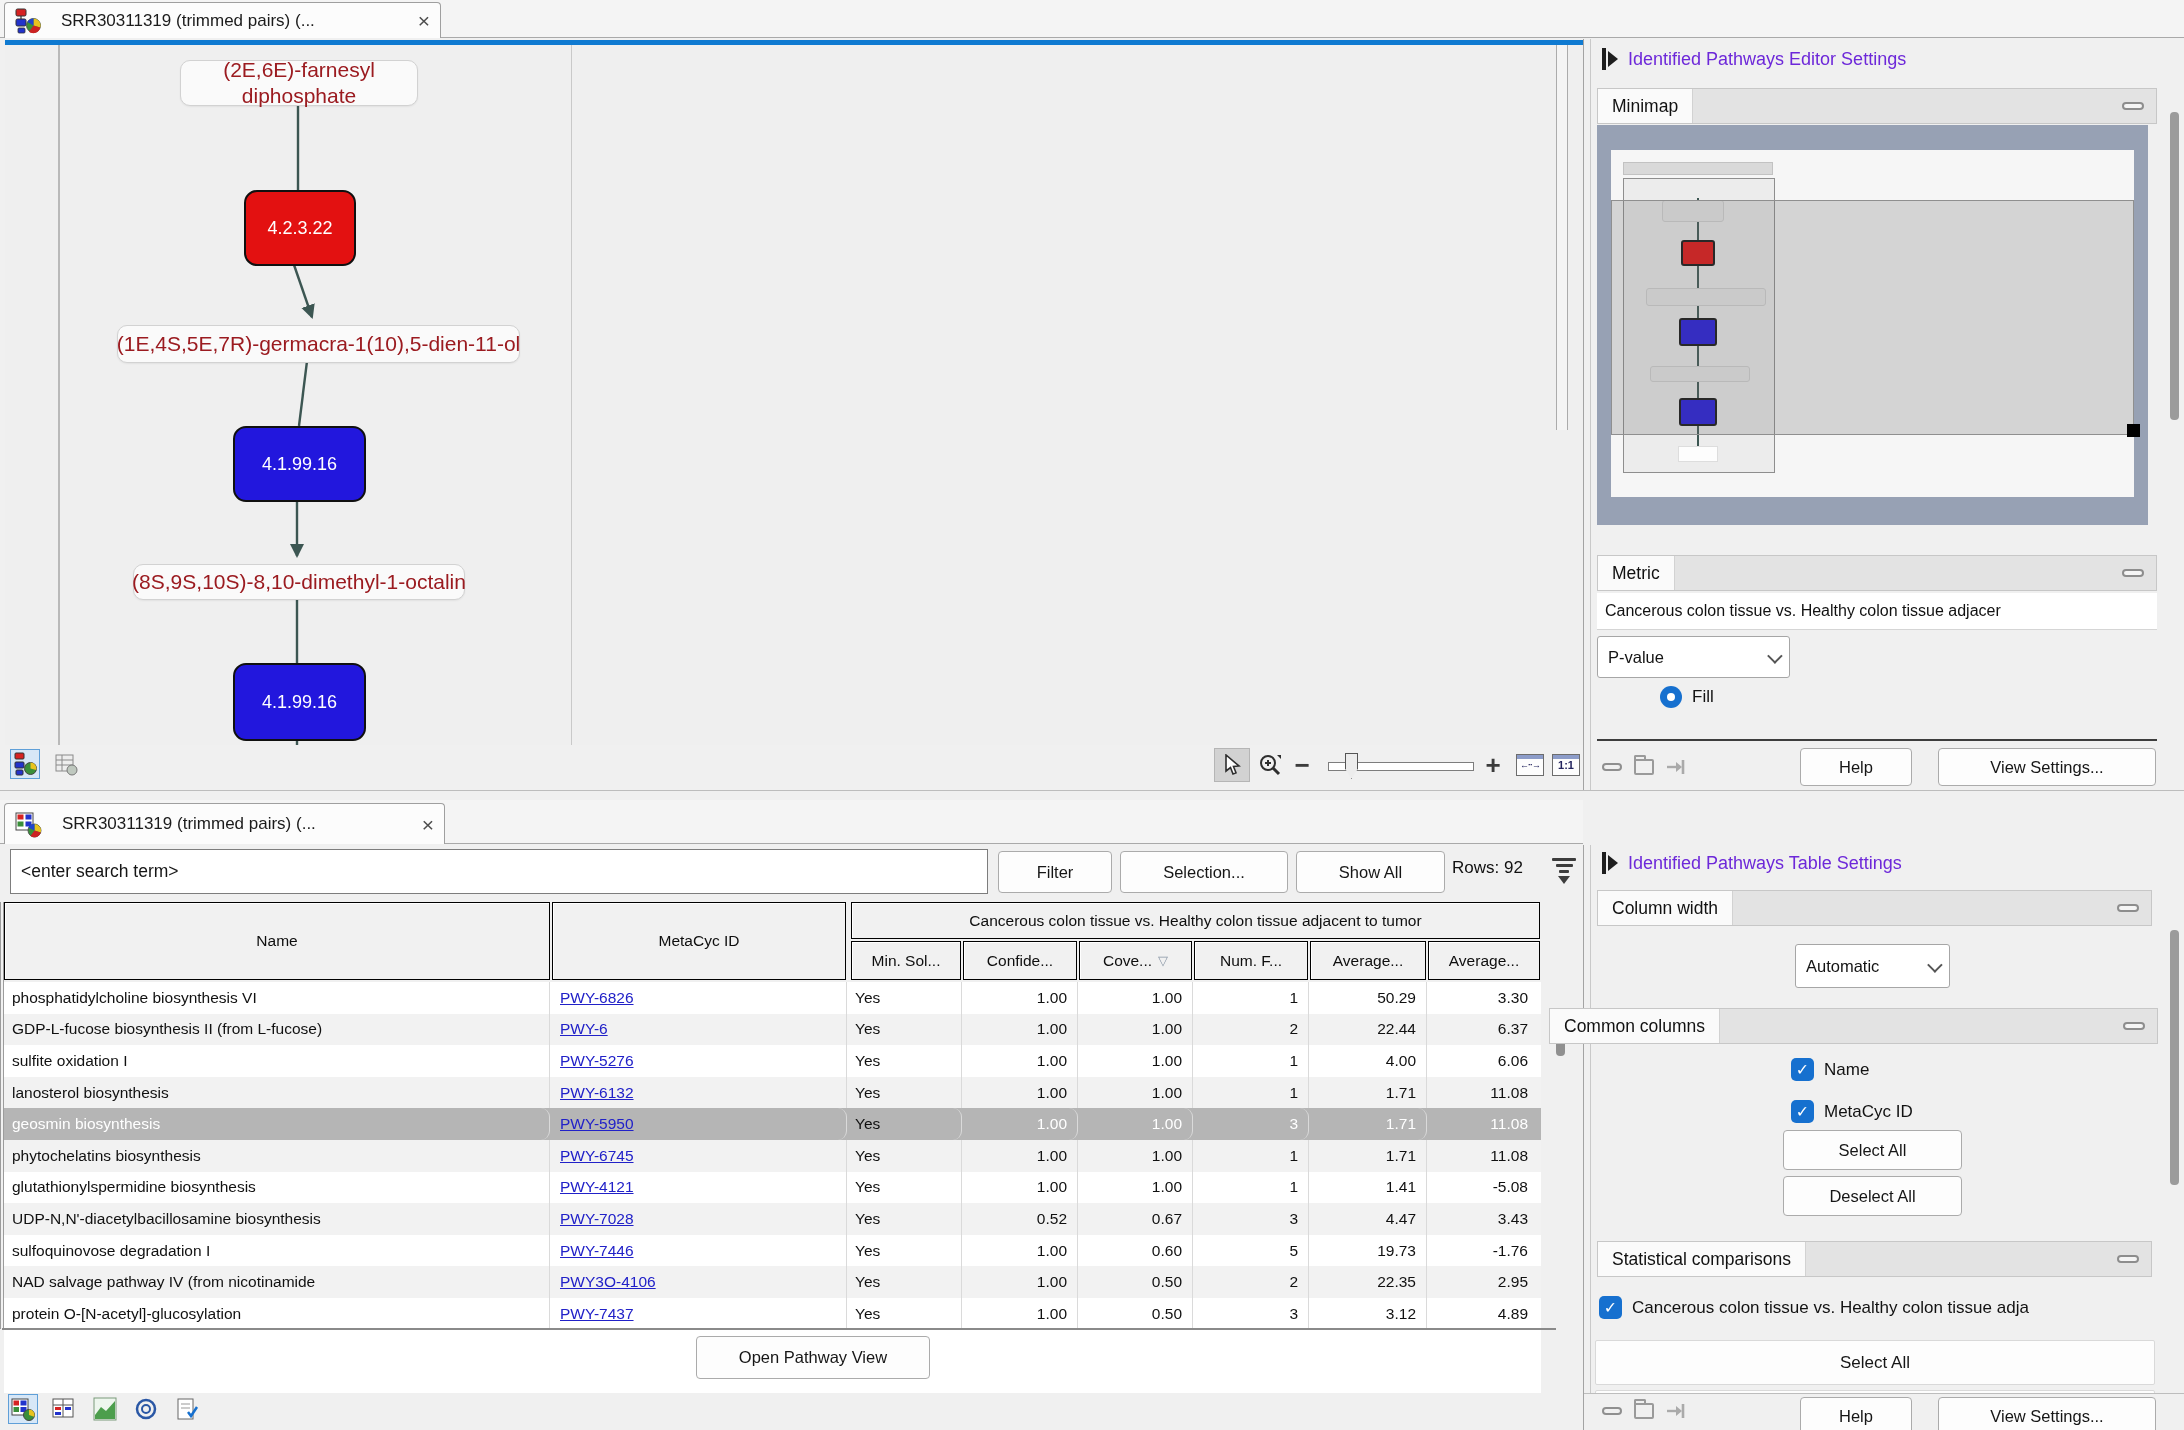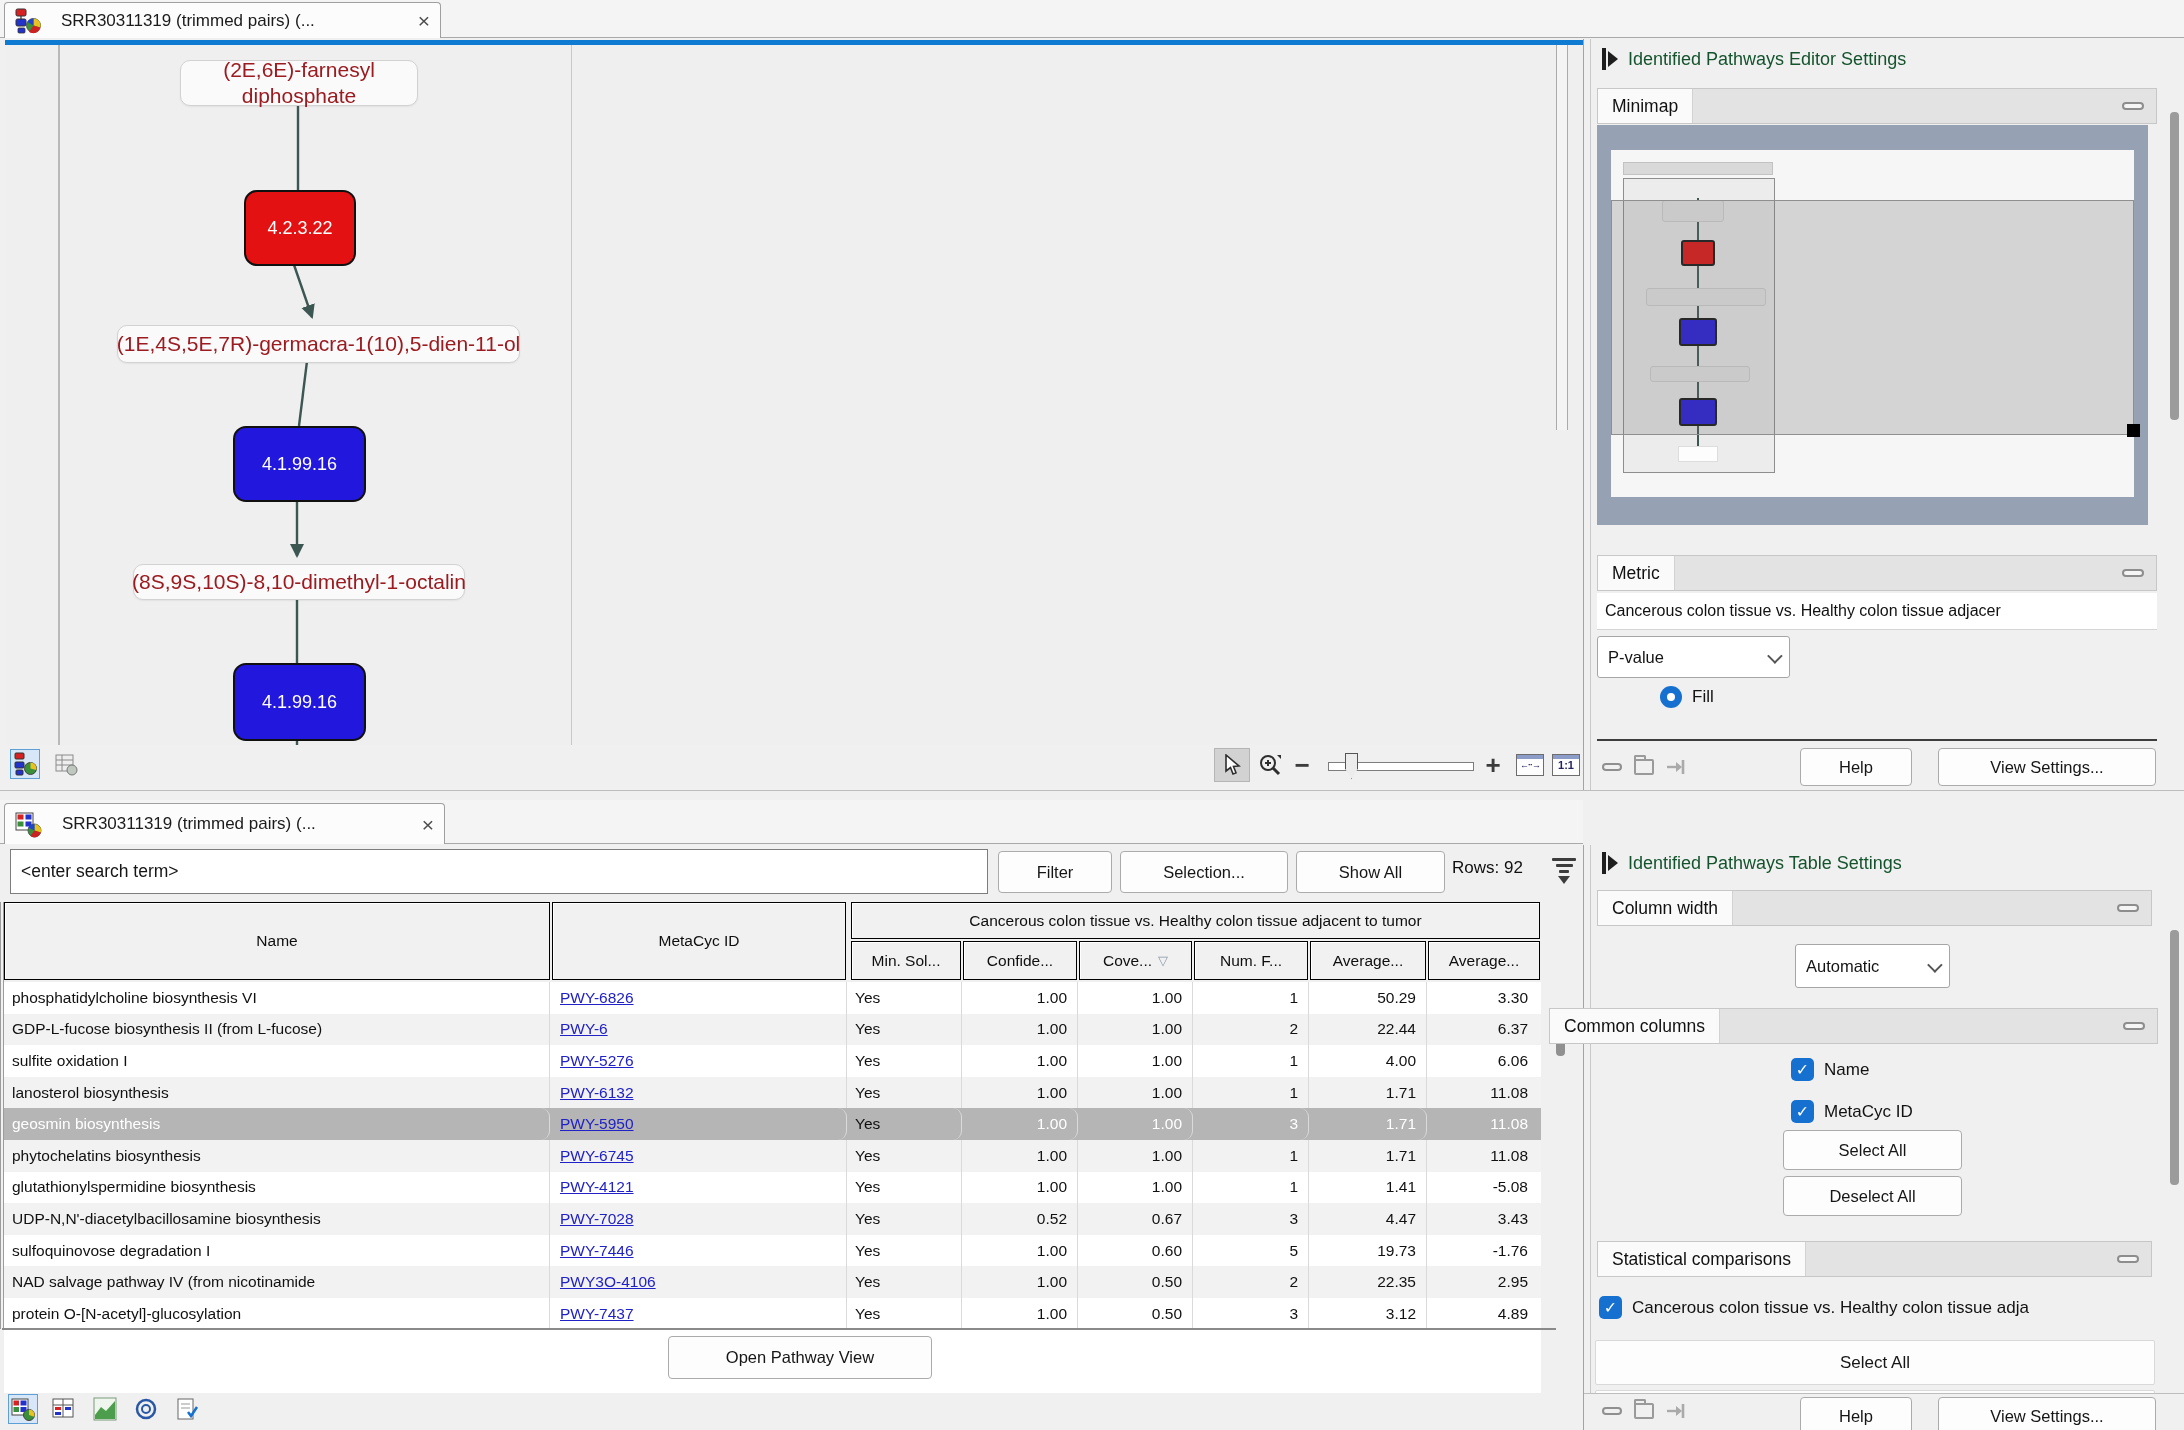--- a/index.html
+++ b/index.html
@@ -36,21 +36,21 @@
   .tool.sel{background:#d2d2d2;border:1px solid #b5b5b5;box-sizing:border-box;}
   .slider-track{position:absolute;left:1328px;top:17px;width:146px;height:9px;background:#fff;border:1px solid #7d7d7d;box-sizing:border-box;}
   .slider-thumb{position:absolute;left:1345px;top:8px;width:13px;height:26px;background:#ececec;border:1px solid #555;
     box-sizing:border-box;clip-path:polygon(0 0,100% 0,100% 60%,50% 100%,0 60%);}
   .sign{font-size:26px;color:#3c3c3c;font-weight:bold;line-height:1;}
   .miniframe{width:28px;height:22px;border:1px solid #6d6d6d;background:#fdfdfd;box-sizing:border-box;position:relative;
     font-size:11px;color:#23245e;display:flex;align-items:center;justify-content:center;font-weight:bold;}
   .miniframe::before{content:"";position:absolute;left:0;top:0;right:0;height:4px;background:#8c9cc9;}
 
   
-  .panel-title{position:absolute;display:flex;align-items:center;gap:10px;font-size:18px;color:#14532d;white-space:nowrap;}
+  .panel-title{position:absolute;display:flex;align-items:center;gap:10px;font-size:18px;color:#6d28d9;white-space:nowrap;}
   .collapse-glyph{display:inline-flex;align-items:center;gap:2px;}
   .collapse-glyph .bar{width:4px;height:22px;background:#1e1e1e;}
   .collapse-glyph .tri{width:0;height:0;border-left:10px solid #1e1e1e;border-top:8px solid transparent;border-bottom:8px solid transparent;}
   .sec-hdr{position:absolute;height:36px;background:#e3e3e3;border:1px solid #c7c7c7;box-sizing:border-box;display:flex;align-items:stretch;}
   .sec-hdr .lbl{background:#fafafa;display:flex;align-items:center;padding:0 14px;font-size:17.5px;color:#111;border-right:1px solid #d2d2d2;}
   .minus-icon{position:absolute;right:12px;top:13px;width:22px;height:8px;border:2px solid #8d8d8d;border-radius:4px;background:#f5f5f5;box-sizing:border-box;}
   .btn{background:#fdfdfd;border:1px solid #ababab;border-radius:4px;display:flex;align-items:center;justify-content:center;
     font-size:16.5px;color:#161616;box-sizing:border-box;}
   .flatbtn{background:#fdfdfd;border:1px solid #d9d9d9;border-radius:2px;display:flex;align-items:center;justify-content:center;font-size:17px;color:#161616;box-sizing:border-box;}
   .dropdown{background:#fff;border:1px solid #a6a6a6;border-radius:3px;display:flex;align-items:center;font-size:16.5px;
@@ -485,21 +485,21 @@
         <div class="cell c-conf">1.00</div>
         <div class="cell c-cove">0.50</div>
         <div class="cell c-num">3</div>
         <div class="cell c-avg1">3.12</div>
         <div class="cell c-avg2">4.89</div>
       </div>
     </div>
   <div class="table-bottom"></div>
   <div class="tscroll"></div>
 
-  <div class="btn" style="position:absolute;left:668px;top:1336px;width:264px;height:43px;">Open Pathway View</div>
+  <div class="btn" style="position:absolute;left:696px;top:1336px;width:234px;height:43px;">Open Pathway View</div>
 
   <div class="view-icons" style="left:8px;top:1394px;">
     <div class="vicon sel">
       <svg width="24" height="24" viewBox="0 0 24 24">
         <rect x="1" y="2" width="16" height="16" fill="#fff" stroke="#444"></rect>
         <rect x="2.5" y="3.5" width="5.5" height="5" fill="#d62222"></rect>
           <rect x="9.5" y="3.5" width="6" height="5" fill="#2233cc"></rect>
         <rect x="2.5" y="10" width="5.5" height="5" fill="#3a8f3a"></rect>
           <rect x="9.5" y="10" width="6" height="5" fill="#2233cc"></rect>
         <circle cx="18" cy="18" r="5.5" fill="#3a8f3a" stroke="#444"></circle>

